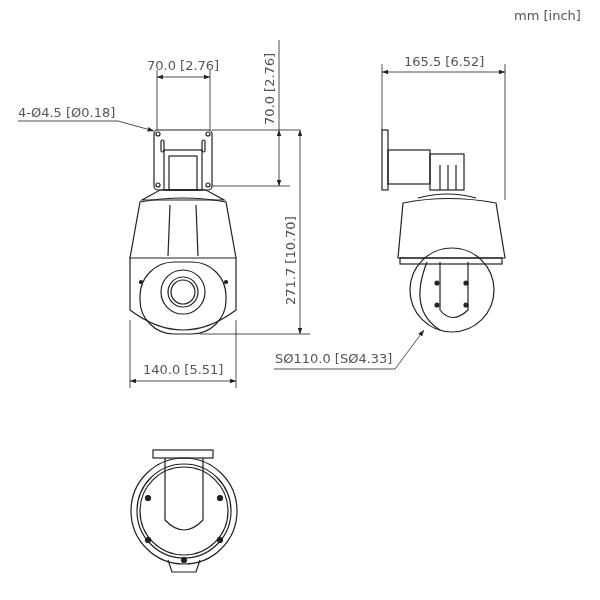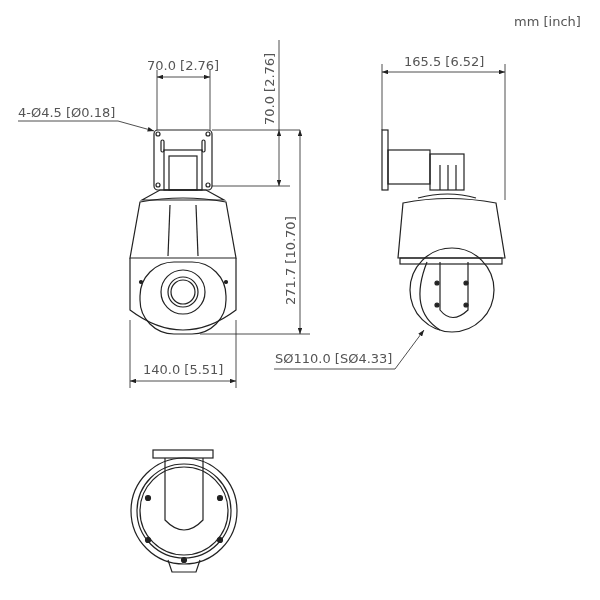--- a/index.html
+++ b/index.html
@@ -1,19 +1,19 @@
 <!DOCTYPE html>
 <html><head>
   <meta charset="utf-8">
   <style>
     html, body { margin: 0; padding: 0; background: #ffffff; }
     body { width: 600px; height: 600px; position: relative; overflow: hidden; font-family: "DejaVu Sans", sans-serif; }
     #drawing { position: absolute; left: 0; top: 0; width: 600px; height: 600px; }
     .lbl { font-family: "DejaVu Sans", sans-serif; font-size: 13px; fill: #555555; }
-    .units { position: absolute; left: 514px; top: 14px; font-size: 13px; color: #555555; }
+    .units { position: absolute; left: 514px; top: 8px; font-size: 13px; color: #555555; }
   </style>
 </head>
 <body>
 
 <div class="units">mm [inch]</div>
 
 <svg id="drawing" viewBox="0 0 600 600">
   <defs>
     <marker id="arr" markerWidth="8" markerHeight="6" refX="8" refY="3" orient="auto-start-reverse">
       <path d="M0,0 L8,3 L0,6 Z" fill="#222"></path>

